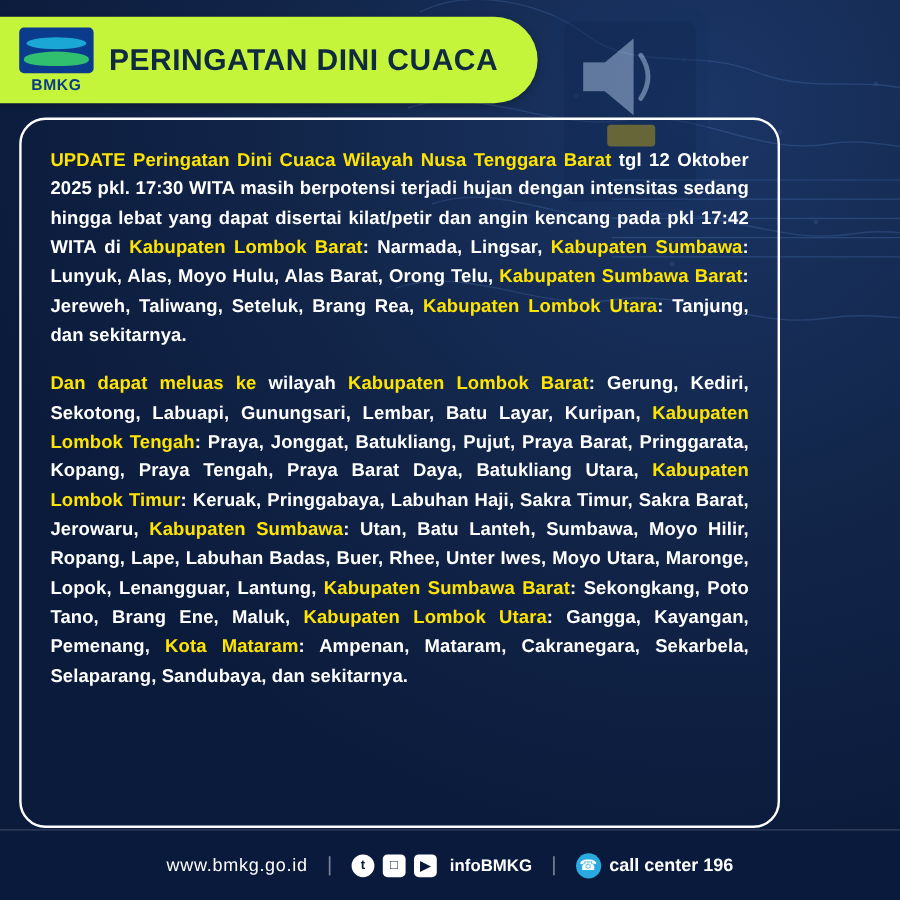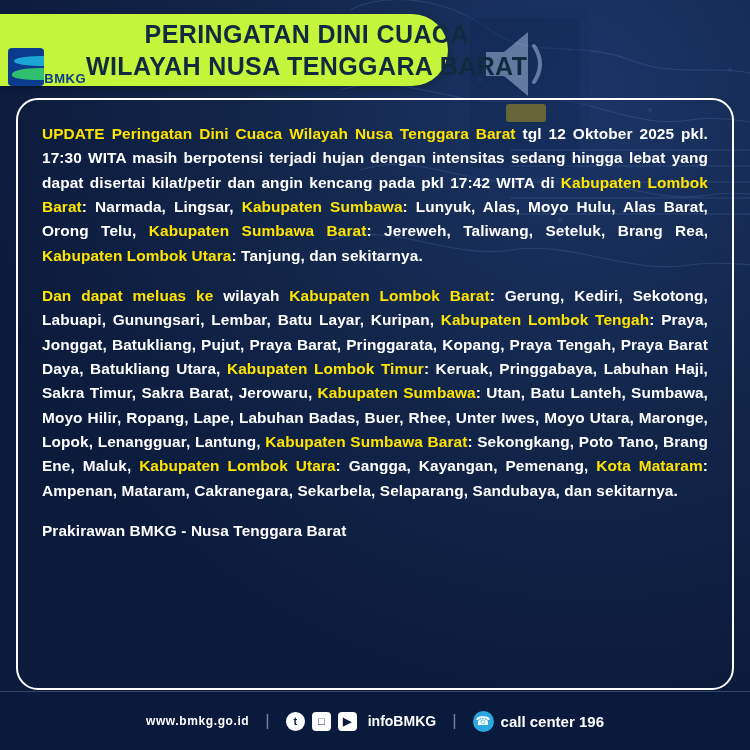--- a/index.html
+++ b/index.html
@@ -62,22 +62,22 @@
     border-radius: 0 36px 36px 0;
     display: flex;
     align-items: center;
     box-shadow: 0 2px 6px rgba(0,0,0,0.25);
   }
   .logo-box {
     width: 86px;
     min-width: 86px;
     height: 72px;
     display: flex;
-    flex-direction: row;
-    align-items: flex-end;
+    flex-direction: column;
+    align-items: center;
     justify-content: center;
     padding-left: 8px;
     box-sizing: border-box;
   }
   .logo-mark {
     width: 62px;
     height: 38px;
     background: #0b3b8c;
     border-radius: 4px;
     position: relative;
@@ -120,21 +120,21 @@
     line-height: 1.28;
     letter-spacing: 0.4px;
   }
   .header-title div { white-space: nowrap; }
 
   
   .card {
     position: absolute;
     left: 16px;
     top: 98px;
-    width: 718px;
+    width: 634px;
     height: 592px;
     border: 2px solid #ffffff;
     border-radius: 22px;
     box-sizing: border-box;
     padding: 22px 24px;
   }
   .body-text {
     color: #ffffff;
     font-size: 15.4px;
     line-height: 1.58;
@@ -155,22 +155,22 @@
     height: 58px;
     background: #0a1a3c;
     border-top: 1px solid rgba(255,255,255,0.18);
     display: flex;
     align-items: center;
     justify-content: center;
     gap: 16px;
   }
   .footer-url {
     color: #ffffff;
-    font-size: 12px;
-    font-weight: bold;
+    font-size: 15px;
+    font-weight: normal;
     letter-spacing: 0.6px;
   }
   .divider {
     color: rgba(255,255,255,0.45);
     font-size: 17px;
   }
   .social {
     display: flex;
     align-items: center;
     gap: 7px;
@@ -261,29 +261,27 @@
     </g>
   </svg>
 
   <div class="header-banner">
     <div class="logo-box">
       <div class="logo-mark"></div>
       <div class="logo-text">BMKG</div>
     </div>
     <div class="header-title">
       <div>PERINGATAN DINI CUACA</div>
-      <div>WILAYAH NUSA TENGGARA BARAT</div>
     </div>
   </div>
 
   <div class="card">
     <div class="body-text">
       <p><span class="hl">UPDATE Peringatan Dini Cuaca Wilayah Nusa Tenggara Barat </span><span>tgl 12 Oktober 2025 pkl. 17:30 WITA masih berpotensi terjadi hujan dengan intensitas sedang hingga lebat yang dapat disertai kilat/petir dan angin kencang pada pkl 17:42 WITA di </span><span class="hl">Kabupaten Lombok Barat</span><span>: Narmada, Lingsar, </span><span class="hl">Kabupaten Sumbawa</span><span>: Lunyuk, Alas, Moyo Hulu, Alas Barat, Orong Telu, </span><span class="hl">Kabupaten Sumbawa Barat</span><span>: Jereweh, Taliwang, Seteluk, Brang Rea, </span><span class="hl">Kabupaten Lombok Utara</span><span>: Tanjung, dan sekitarnya.</span></p>
       <p><span class="hl">Dan dapat meluas ke </span><span>wilayah </span><span class="hl">Kabupaten Lombok Barat</span><span>: Gerung, Kediri, Sekotong, Labuapi, Gunungsari, Lembar, Batu Layar, Kuripan, </span><span class="hl">Kabupaten Lombok Tengah</span><span>: Praya, Jonggat, Batukliang, Pujut, Praya Barat, Pringgarata, Kopang, Praya Tengah, Praya Barat Daya, Batukliang Utara, </span><span class="hl">Kabupaten Lombok Timur</span><span>: Keruak, Pringgabaya, Labuhan Haji, Sakra Timur, Sakra Barat, Jerowaru, </span><span class="hl">Kabupaten Sumbawa</span><span>: Utan, Batu Lanteh, Sumbawa, Moyo Hilir, Ropang, Lape, Labuhan Badas, Buer, Rhee, Unter Iwes, Moyo Utara, Maronge, Lopok, Lenangguar, Lantung, </span><span class="hl">Kabupaten Sumbawa Barat</span><span>: Sekongkang, Poto Tano, Brang Ene, Maluk, </span><span class="hl">Kabupaten Lombok Utara</span><span>: Gangga, Kayangan, Pemenang, </span><span class="hl">Kota Mataram</span><span>: Ampenan, Mataram, Cakranegara, Sekarbela, Selaparang, Sandubaya, dan sekitarnya.</span></p>
-      <p class="sig">Prakirawan BMKG - Nusa Tenggara Barat</p>
     </div>
   </div>
 
   <div class="footer">
     <span class="footer-url">www.bmkg.go.id</span>
     <span class="divider">|</span>
     <span class="social">
       <span class="sicon round">t</span>
       <span class="sicon">□</span>
       <span class="sicon">▶</span>

